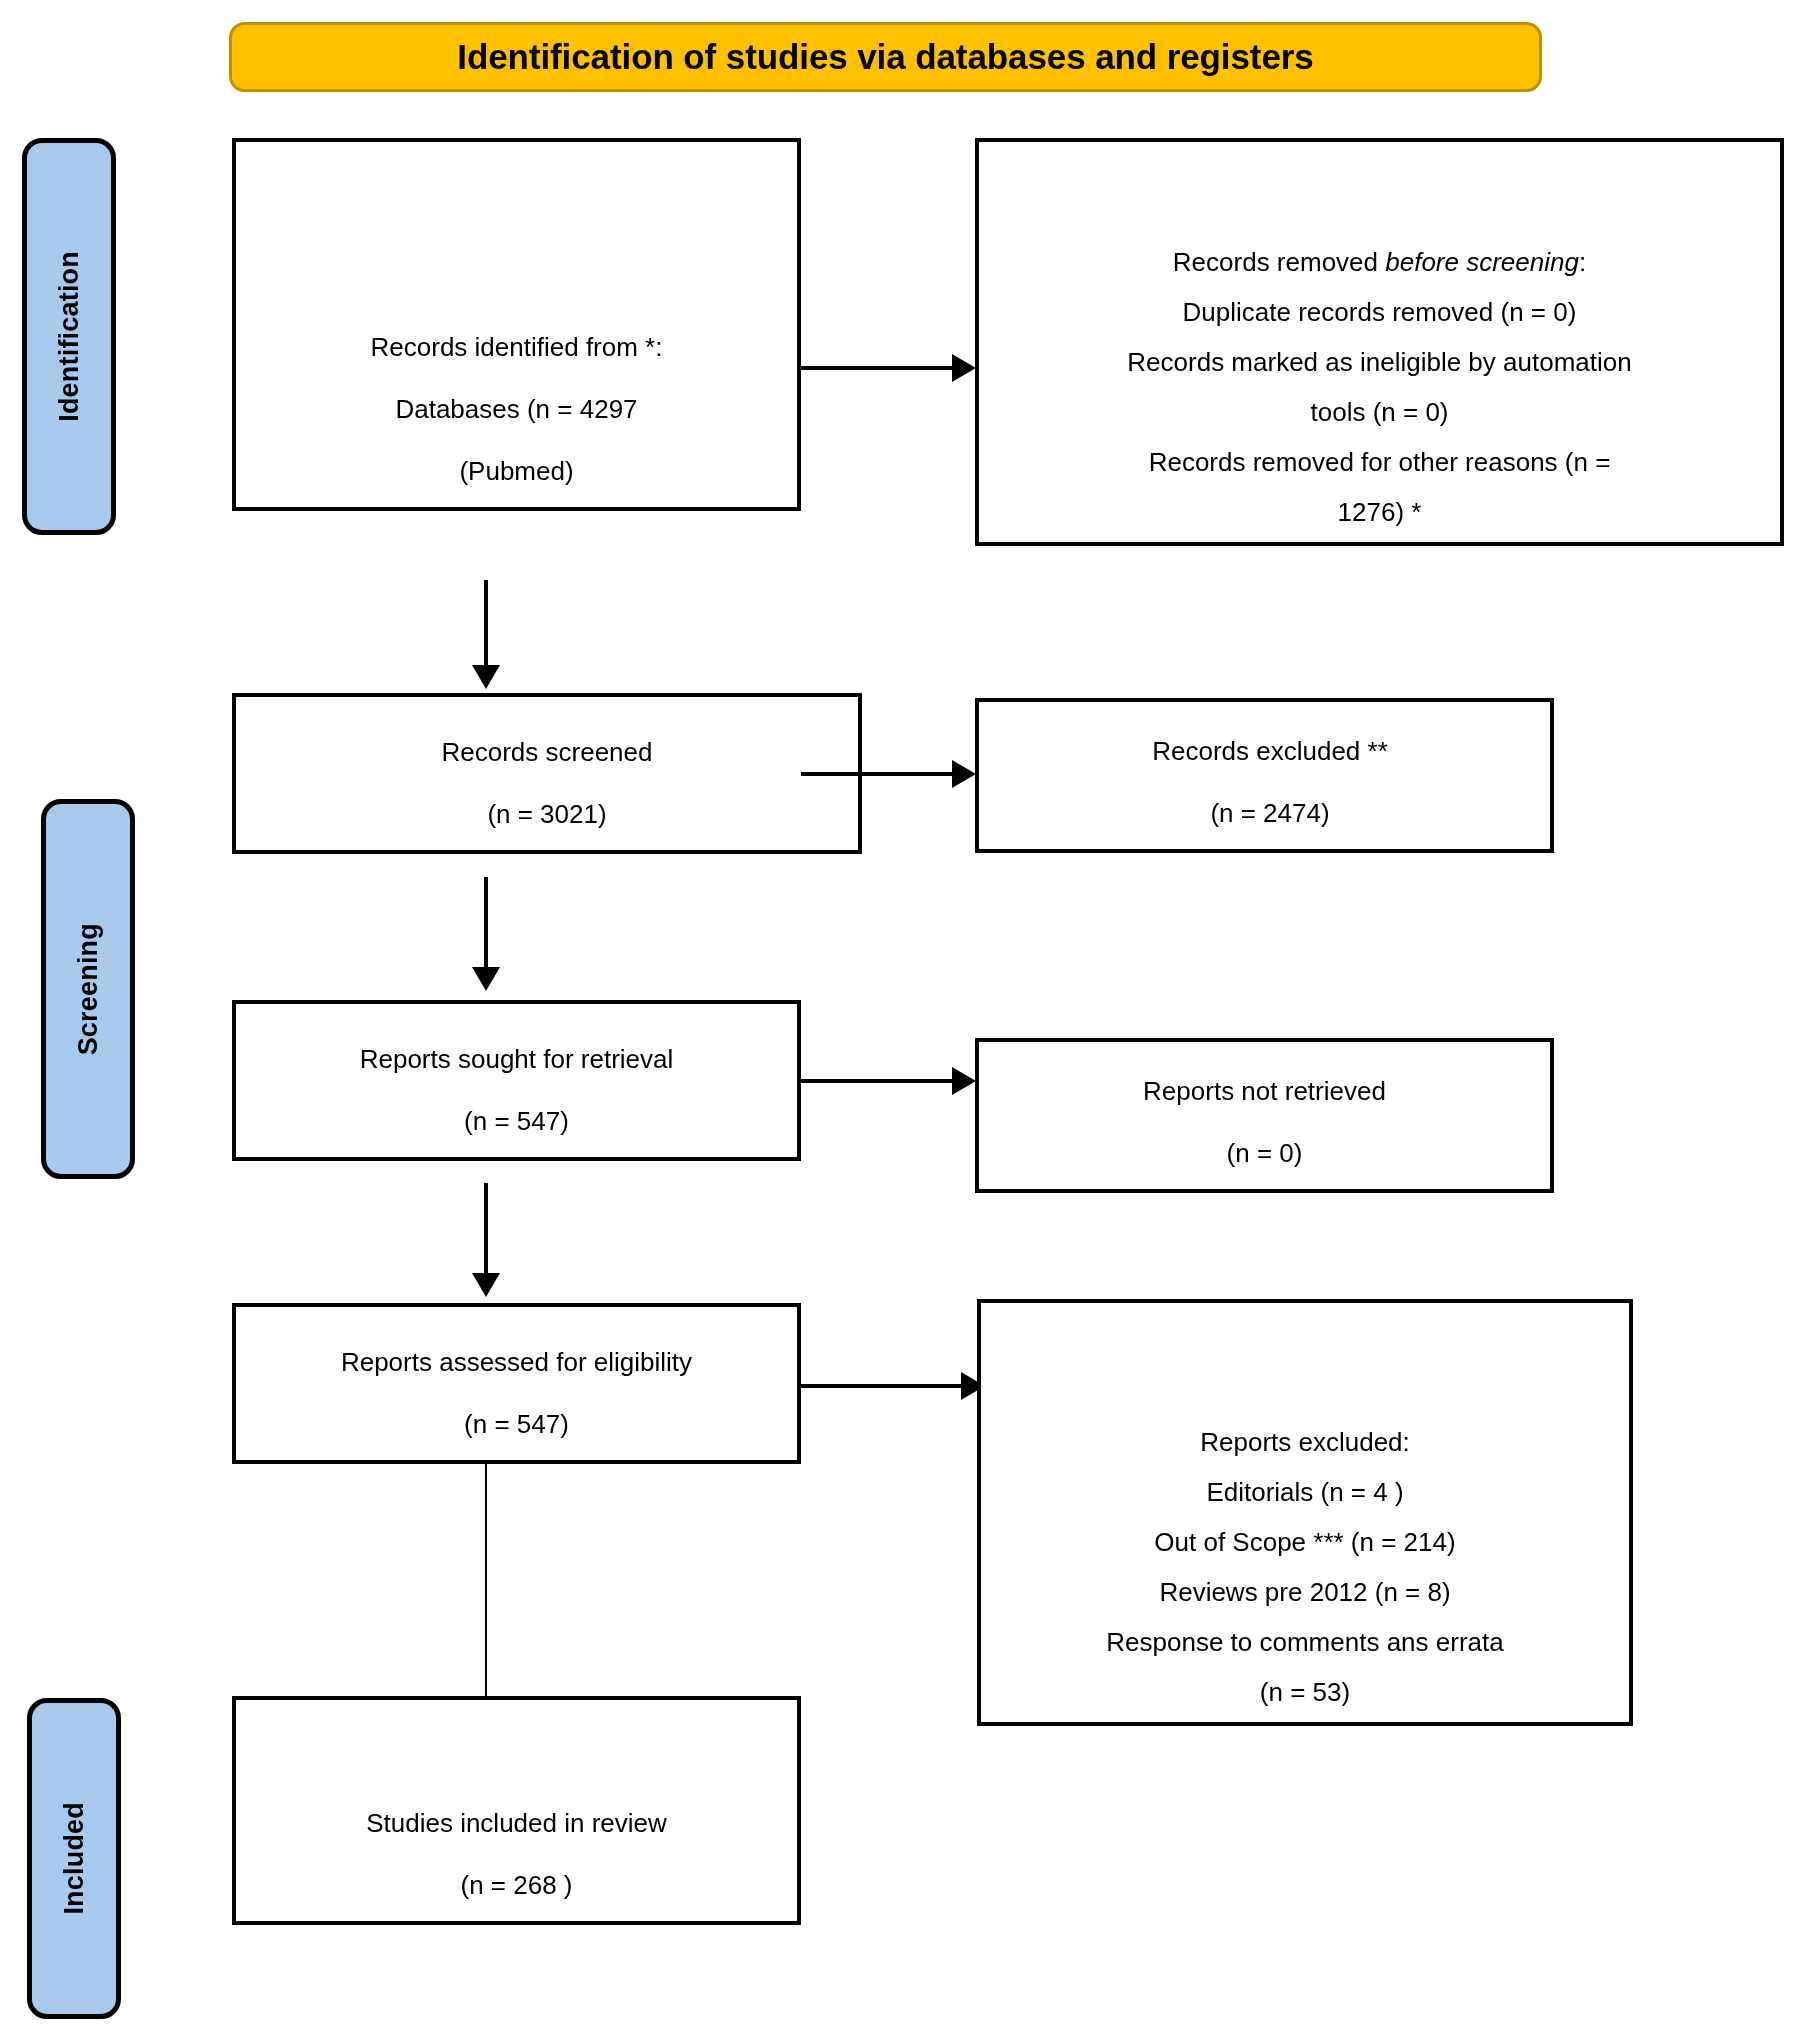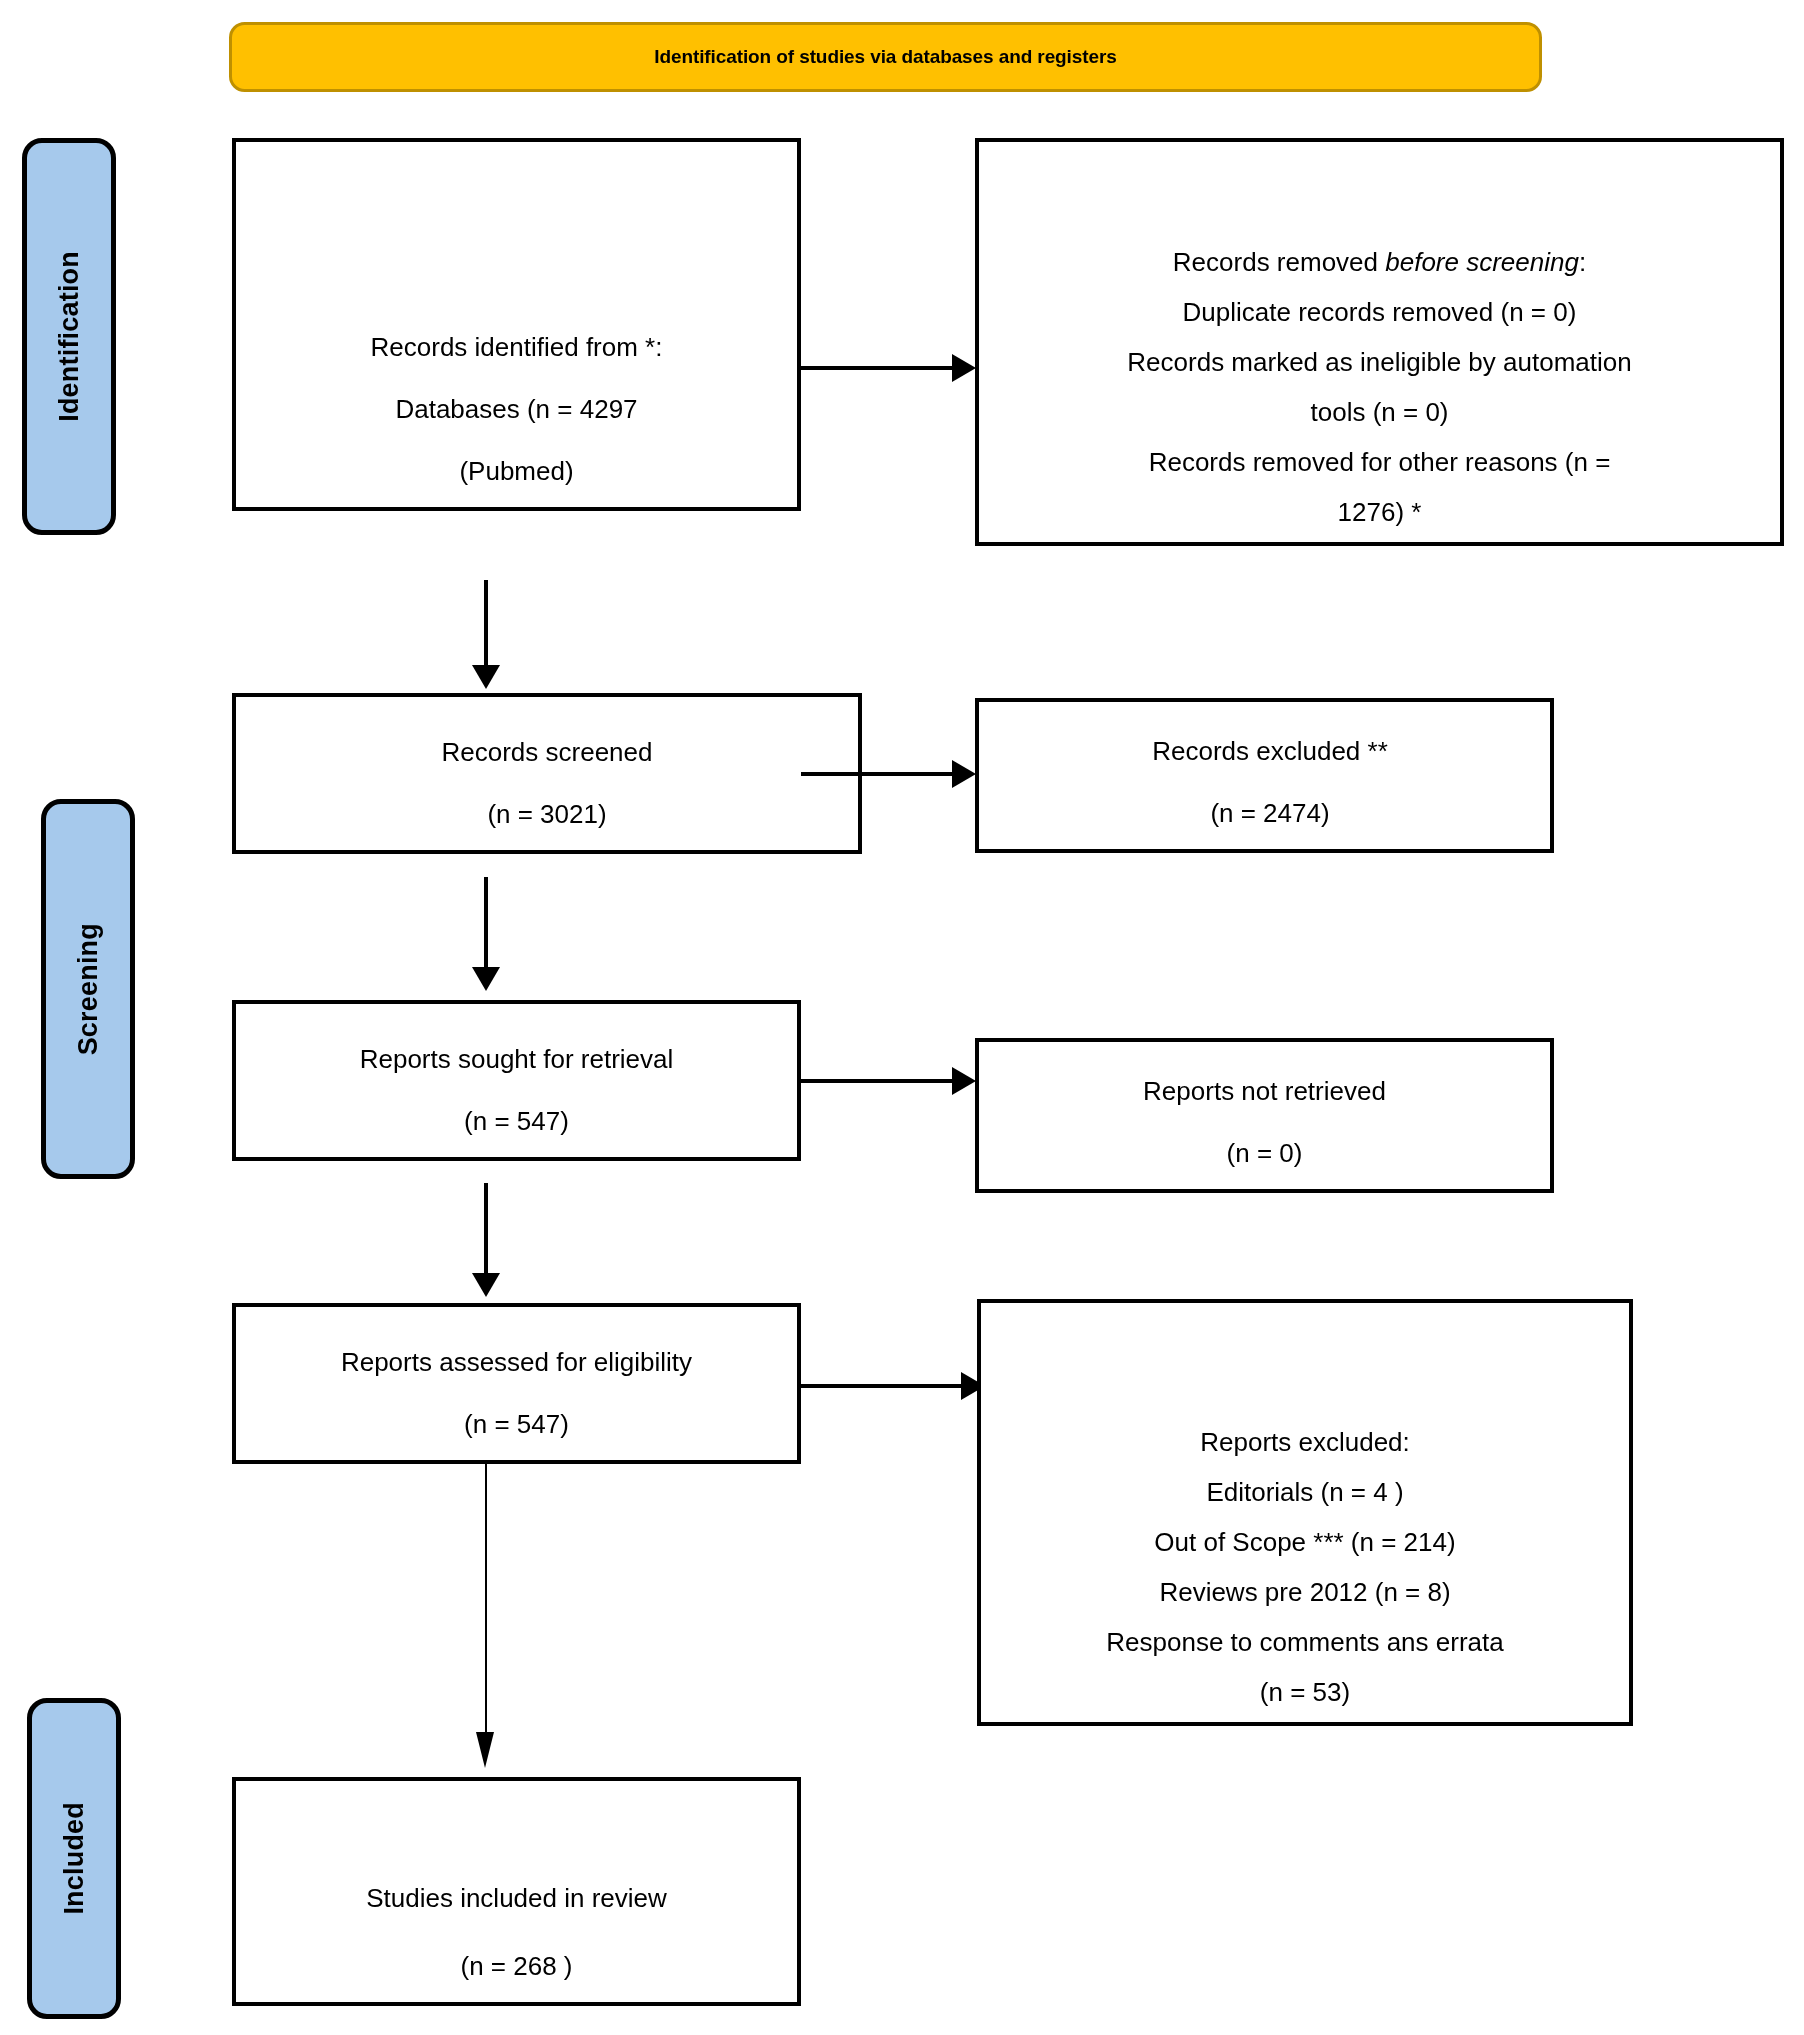--- a/index.html
+++ b/index.html
@@ -26,21 +26,21 @@
     height: 70px;
     background: #FFC000;
     border: 3.2px solid #BF9000;
     border-radius: 15.6px;
     box-sizing: border-box;
     display: flex;
     align-items: center;
     justify-content: center;
   }
   .header-banner .title {
-    font-size: 19px;
+    font-size: 35px;
     font-weight: bold;
     color: #000000;
     letter-spacing: -0.1px;
     text-align: center;
     line-height: 1.1;
   }
 
   
   .stage-label {
     position: absolute;
@@ -248,19 +248,19 @@
     <p class="line">Reviews pre 2012 (n = 8)</p>
     <p class="line">Response to comments ans errata</p>
     <p class="line">(n = 53)</p>
   </div>
 
   <div class="arrow-v thin" style="left:486px; top:1464px; height:303px;">
     <span class="shaft" style="height:271px;"></span>
     <span class="head" style="top:268px;"></span>
   </div>
 
-  <div class="box pair" style="left:232px; top:1777px; width:569px; height:229px;gap:6px;">
+  <div class="box pair" style="left:232px; top:1696px; width:569px; height:229px;">
     <p class="line">Studies included in review</p>
     <p class="line">(n = 268 )</p>
   </div>
 
 </div>
 
 
 </body></html>

